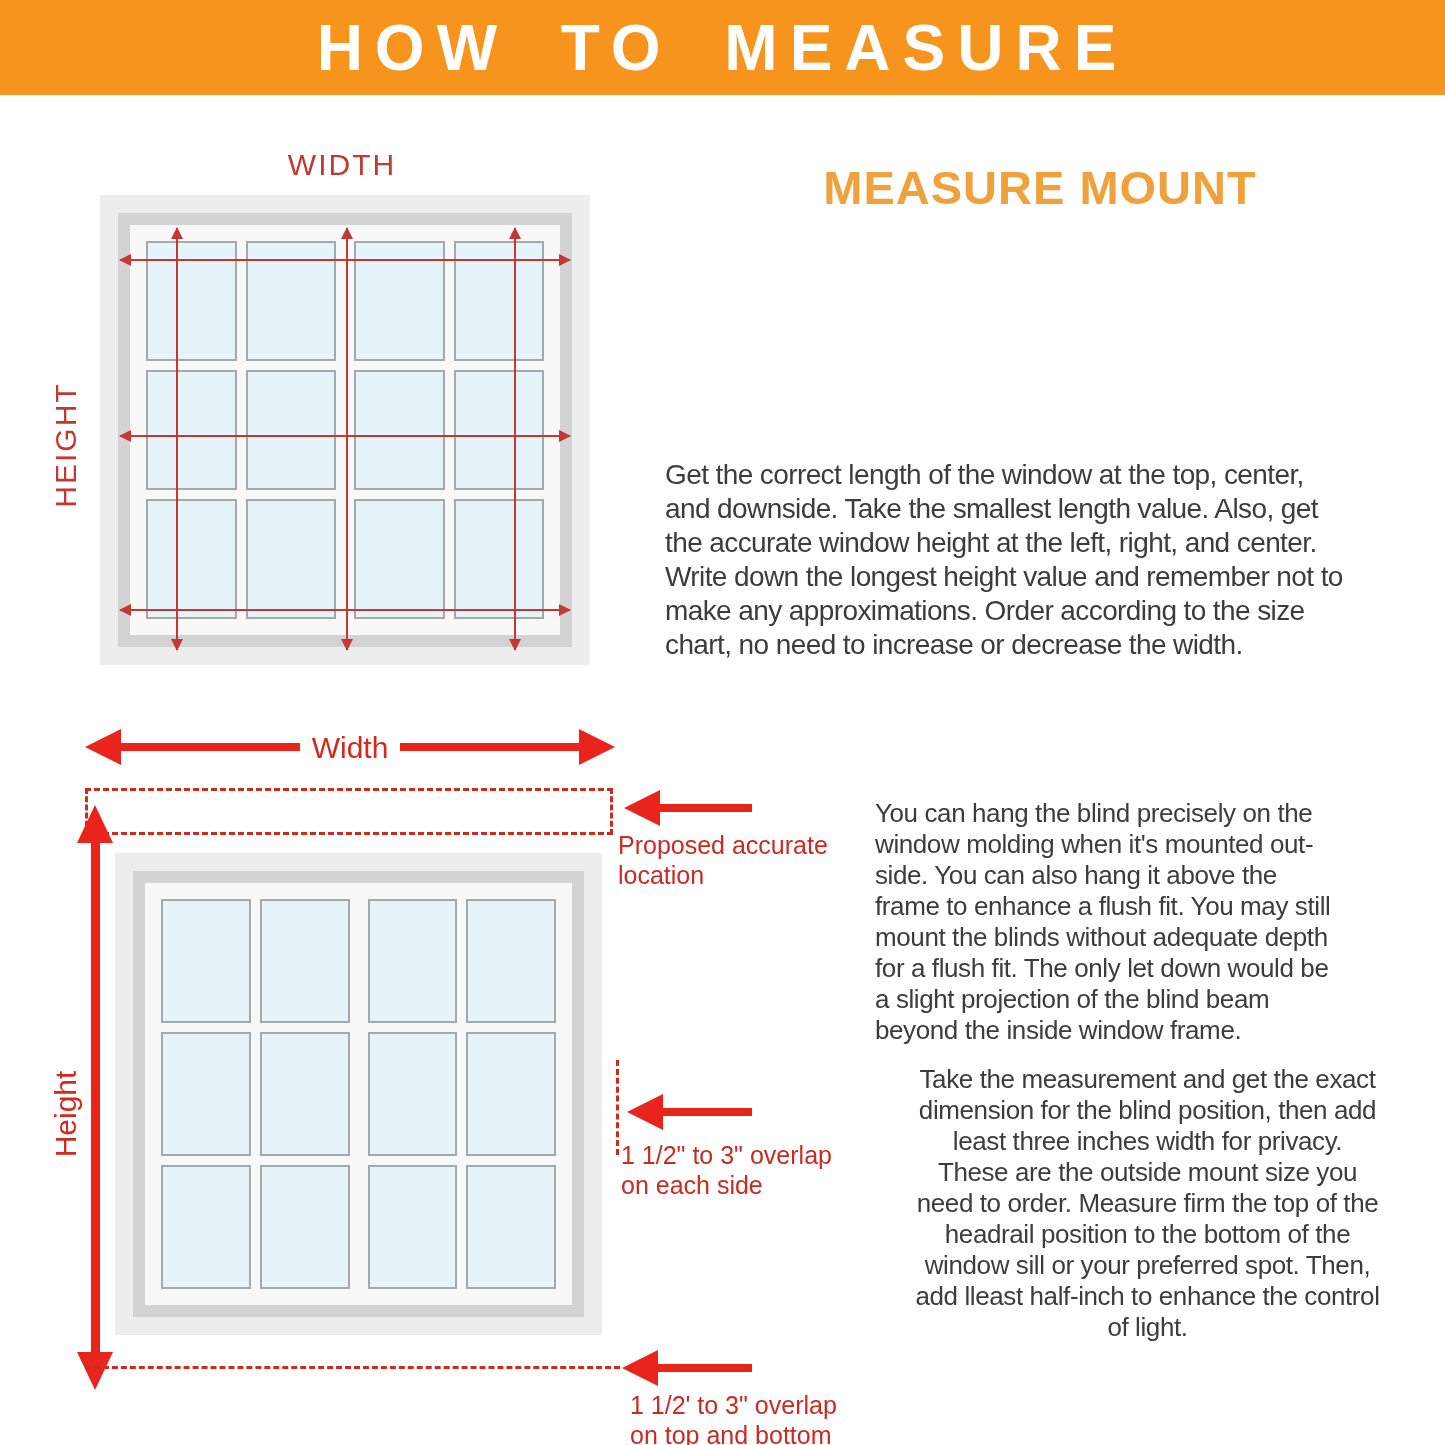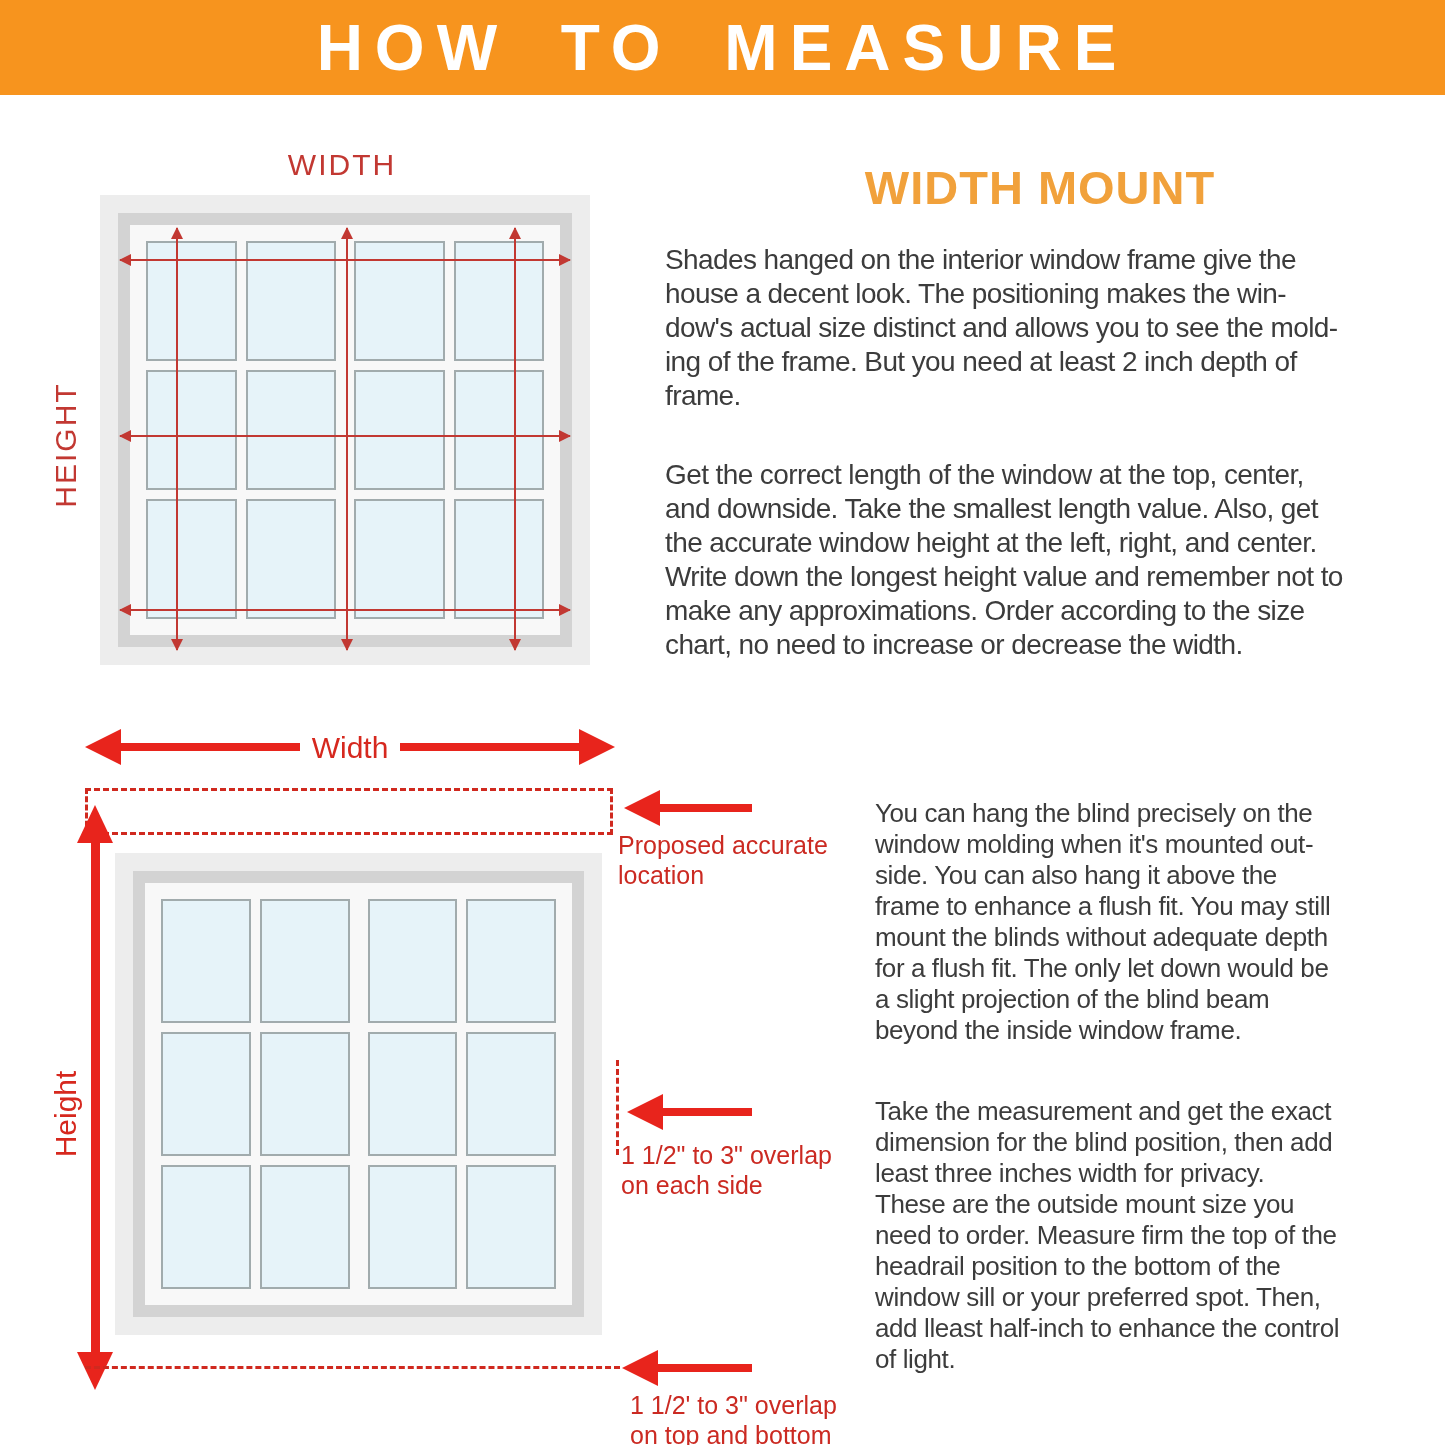--- a/index.html
+++ b/index.html
@@ -114,26 +114,21 @@
     </div>
 
     <div class="ha" style="left:20px;top:64px;width:450px;"></div>
     <div class="ha" style="left:20px;top:240px;width:450px;"></div>
     <div class="ha" style="left:20px;top:414px;width:450px;"></div>
     <div class="va" style="left:76px;top:33px;height:422px;"></div>
     <div class="va" style="left:246px;top:33px;height:422px;"></div>
     <div class="va" style="left:414px;top:33px;height:422px;"></div>
   </div>
 
-  <h2 class="section-head" style="left:650px;top:160px;width:780px;">WIDTH MOUNT</h2>
-  <p class="para inside" style="left:665px;top:243px;width:765px;">Shades hanged on the interior window frame give the
-house a decent look. The positioning makes the win-
-dow's actual size distinct and allows you to see the mold-
-ing of the frame. But you need at least 2 inch depth of
-frame.</p>
+  <h2 class="section-head" style="left:650px;top:160px;width:780px;">MEASURE MOUNT</h2>
   <p class="para inside" style="left:665px;top:458px;width:765px;">Get the correct length of the window at the top, center,
 and downside. Take the smallest length value. Also, get
 the accurate window height at the left, right, and center.
 Write down the longest height value and remember not to
 make any approximations. Order according to the size
 chart, no need to increase or decrease the width.</p>
 
   <div class="thick-left" style="left:85px;top:729px;width:215px;">
       <b></b>
     </div>
@@ -191,21 +186,21 @@
 on top and bottom</div>
 
   <p class="para outside" style="left:875px;top:798px;width:545px;">You can hang the blind precisely on the
 window molding when it's mounted out-
 side. You can also hang it above the
 frame to enhance a flush fit. You may still
 mount the blinds without adequate depth
 for a flush fit. The only let down would be
 a slight projection of the blind beam
 beyond the inside window frame.</p>
-  <p class="para outside" style="left:875px;top:1096px;width:545px;">Take the measurement and get the exact
+  <p class="para outside" style="left:875px;top:1064px;width:545px;text-align:center;">Take the measurement and get the exact
 dimension for the blind position, then add
 least three inches width for privacy.
 These are the outside mount size you
 need to order. Measure firm the top of the
 headrail position to the bottom of the
 window sill or your preferred spot. Then,
 add lleast half-inch to enhance the control
 of light.</p>
 
 </div>

